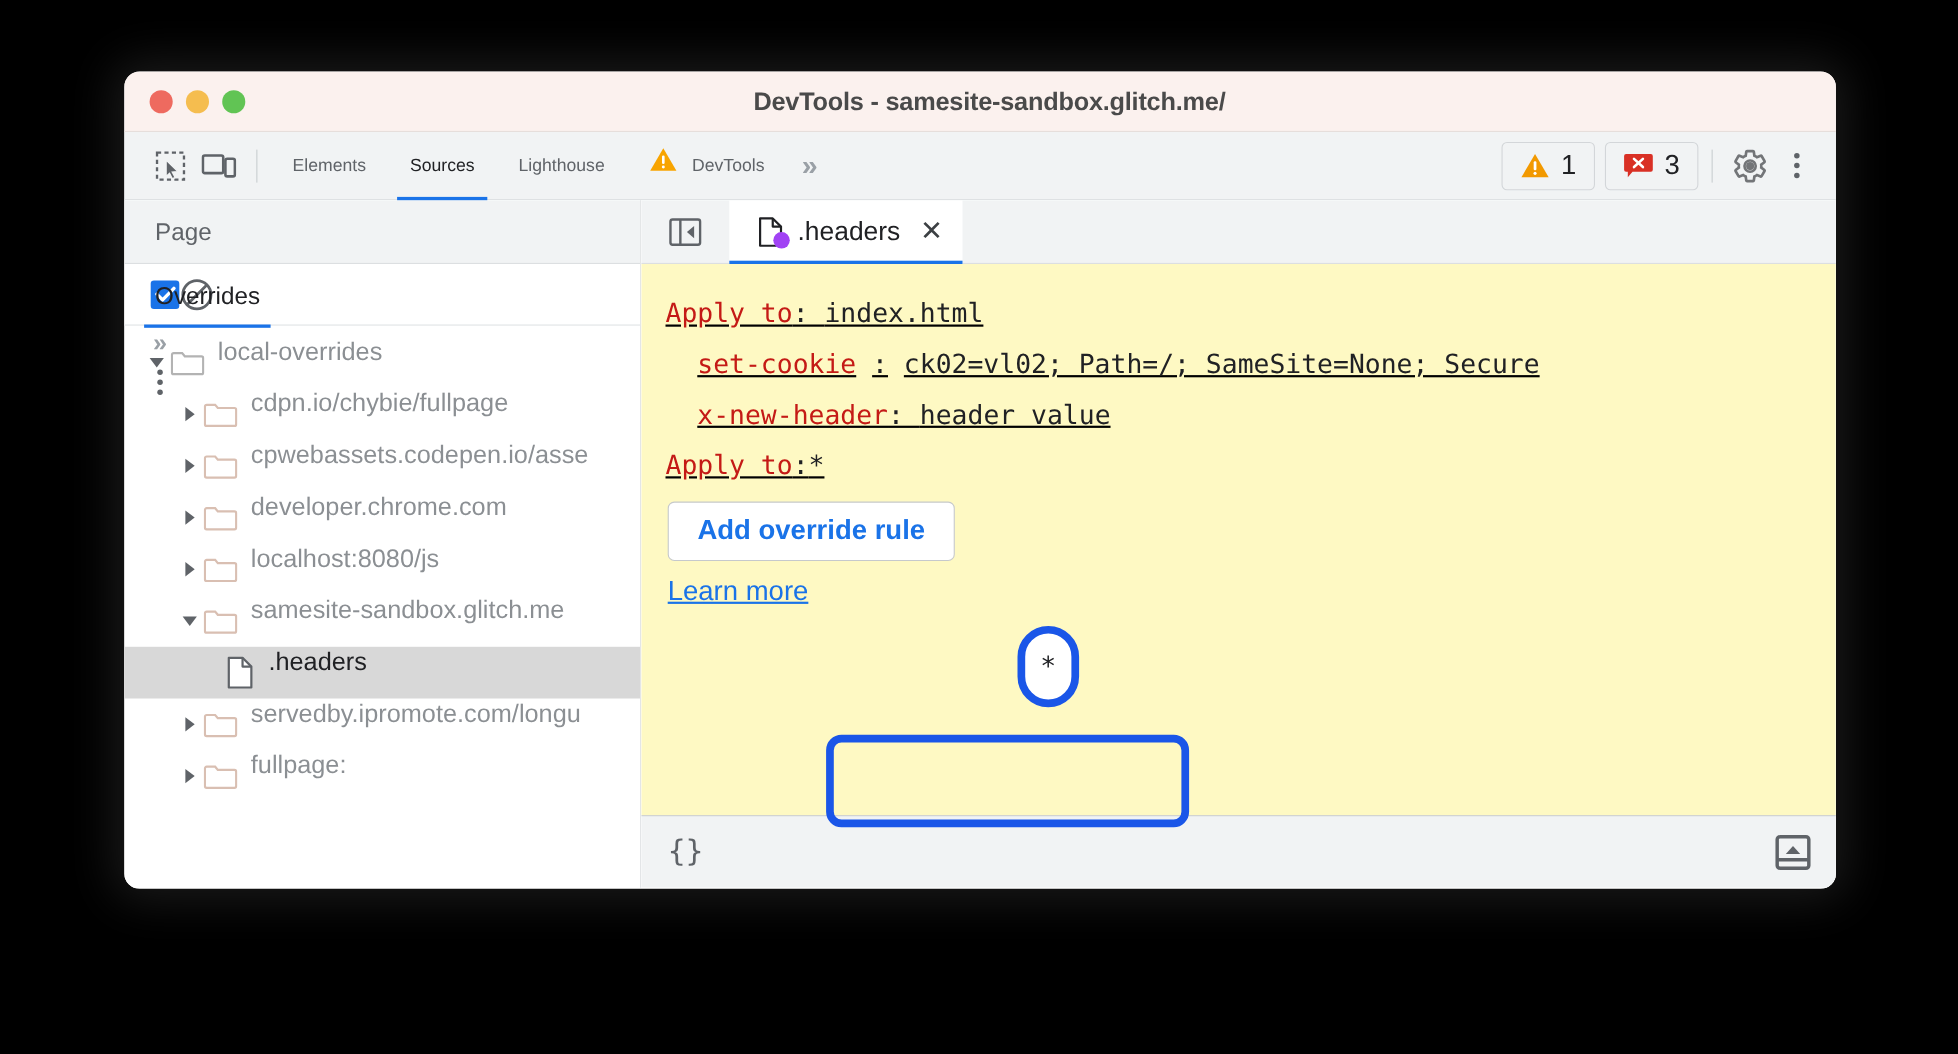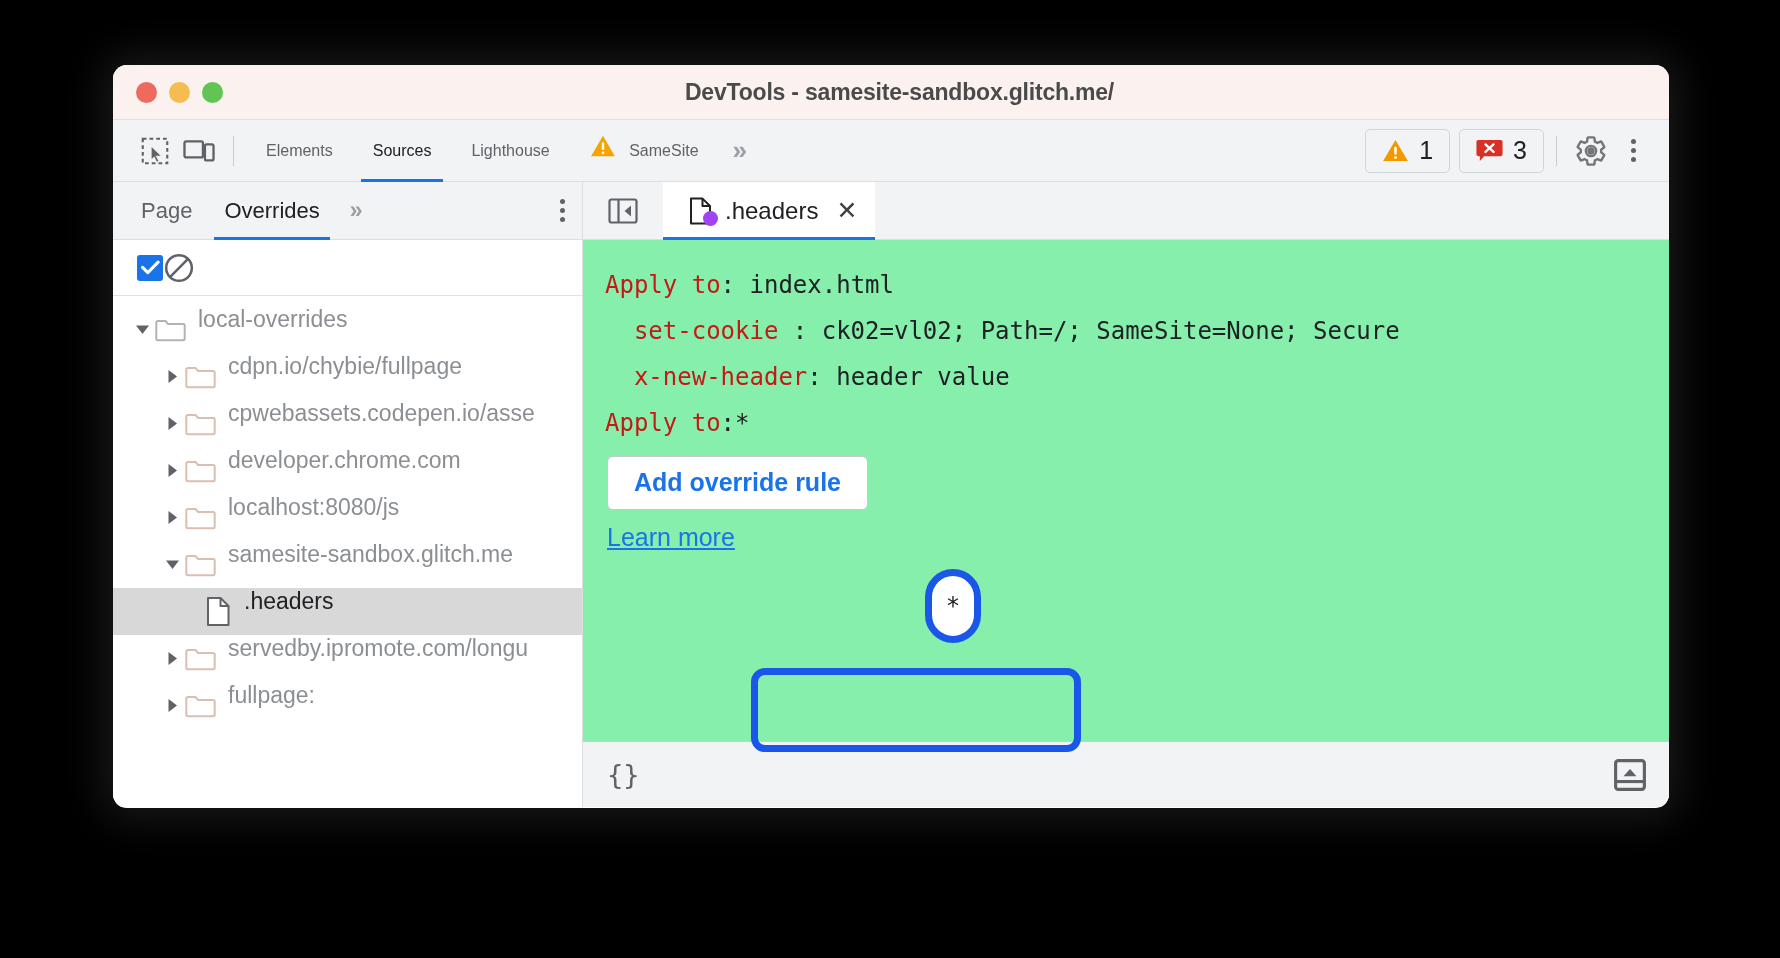--- a/index.html
+++ b/index.html
@@ -136,22 +136,23 @@
     overflow: hidden;
     position: relative;
   }
 
   
   #left-tabs {
     height: 58px;
     background: #f1f3f4;
     border-bottom: 1px solid #dcdfe1;
     display: flex;
-    align-items: center;
+    align-items: flex-start;
     padding-left: 12px;
+    flex-direction: column;
   }
   .sub-tab {
     font-size: 22px;
     color: #5f6368;
     padding: 0 16px;
     height: 58px;
     line-height: 58px;
     position: relative;
     flex: none;
   }
@@ -267,27 +268,28 @@
   .editor-tab-name { font-size: 24px; color: #202124; }
   .editor-tab-close {
     font-size: 25px; color: #3c4043;
     margin-left: 6px;
     line-height: 1;
   }
 
   
   #editor {
     flex: 1 1 auto;
-    background: #86efac;
+    background: #fef9c3;
     font-family: "DejaVu Sans Mono", monospace;
     font-size: 24px;
     line-height: 46px;
     padding: 22px 0 0 22px;
     position: relative;
     overflow: hidden;
+    text-decoration: underline;
   }
   .code-line { white-space: pre; }
   .hkey { color: #c41a16; }
   .hval { color: #202124; }
   .hpunc { color: #202124; }
   .indent { display: inline-block; width: 2ch; }
 
   
   .rule-wrap {
     display: flex;
@@ -429,21 +431,21 @@
     </div>
     <div class="panel-tab">
       <span>Lighthouse</span>
     </div>
     <div class="panel-tab">
       <svg class="warn-tri" width="26" height="24" viewBox="0 0 24 22">
         <path d="M12 1.6 L23 20.4 H1 Z" fill="#f8a400"></path>
         <rect x="10.9" y="7.6" width="2.2" height="7.2" rx="1" fill="#ffffff"></rect>
         <circle cx="12" cy="17.3" r="1.25" fill="#ffffff"></circle>
       </svg>
-      <span>SameSite</span>
+      <span>DevTools</span>
     </div>
 
     <div id="toolbar-more">»</div>
 
     <div id="toolbar-spacer"></div>
 
     <div class="badge">
       <svg width="27" height="25" viewBox="0 0 24 22">
         <path d="M12 1.6 L23 20.4 H1 Z" fill="#f29900"></path>
         <rect x="10.9" y="7.6" width="2.2" height="7.2" rx="1" fill="#ffffff"></rect>

